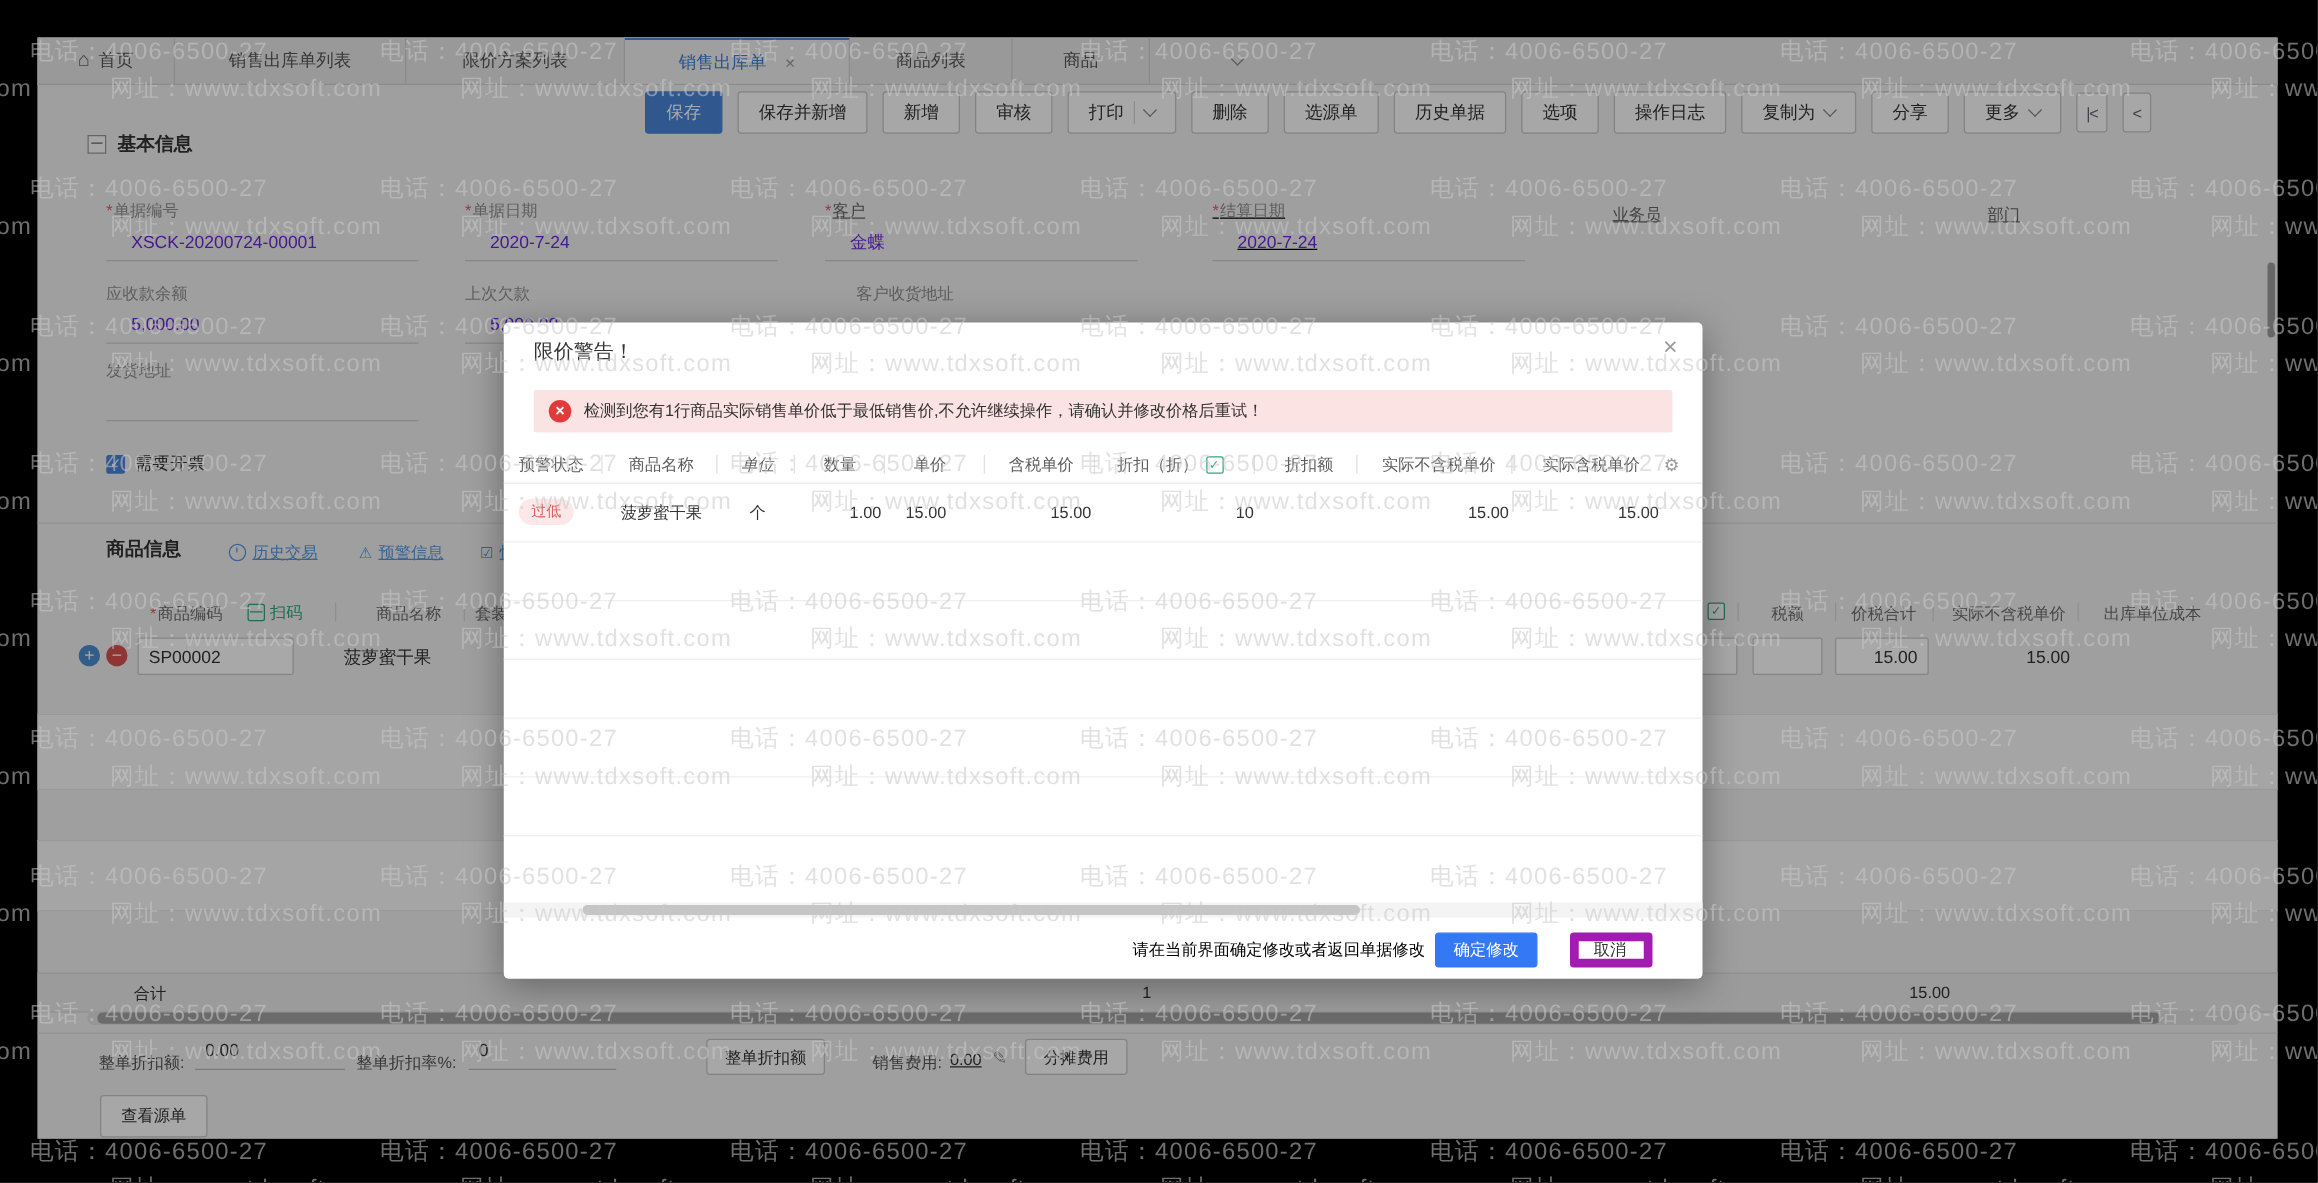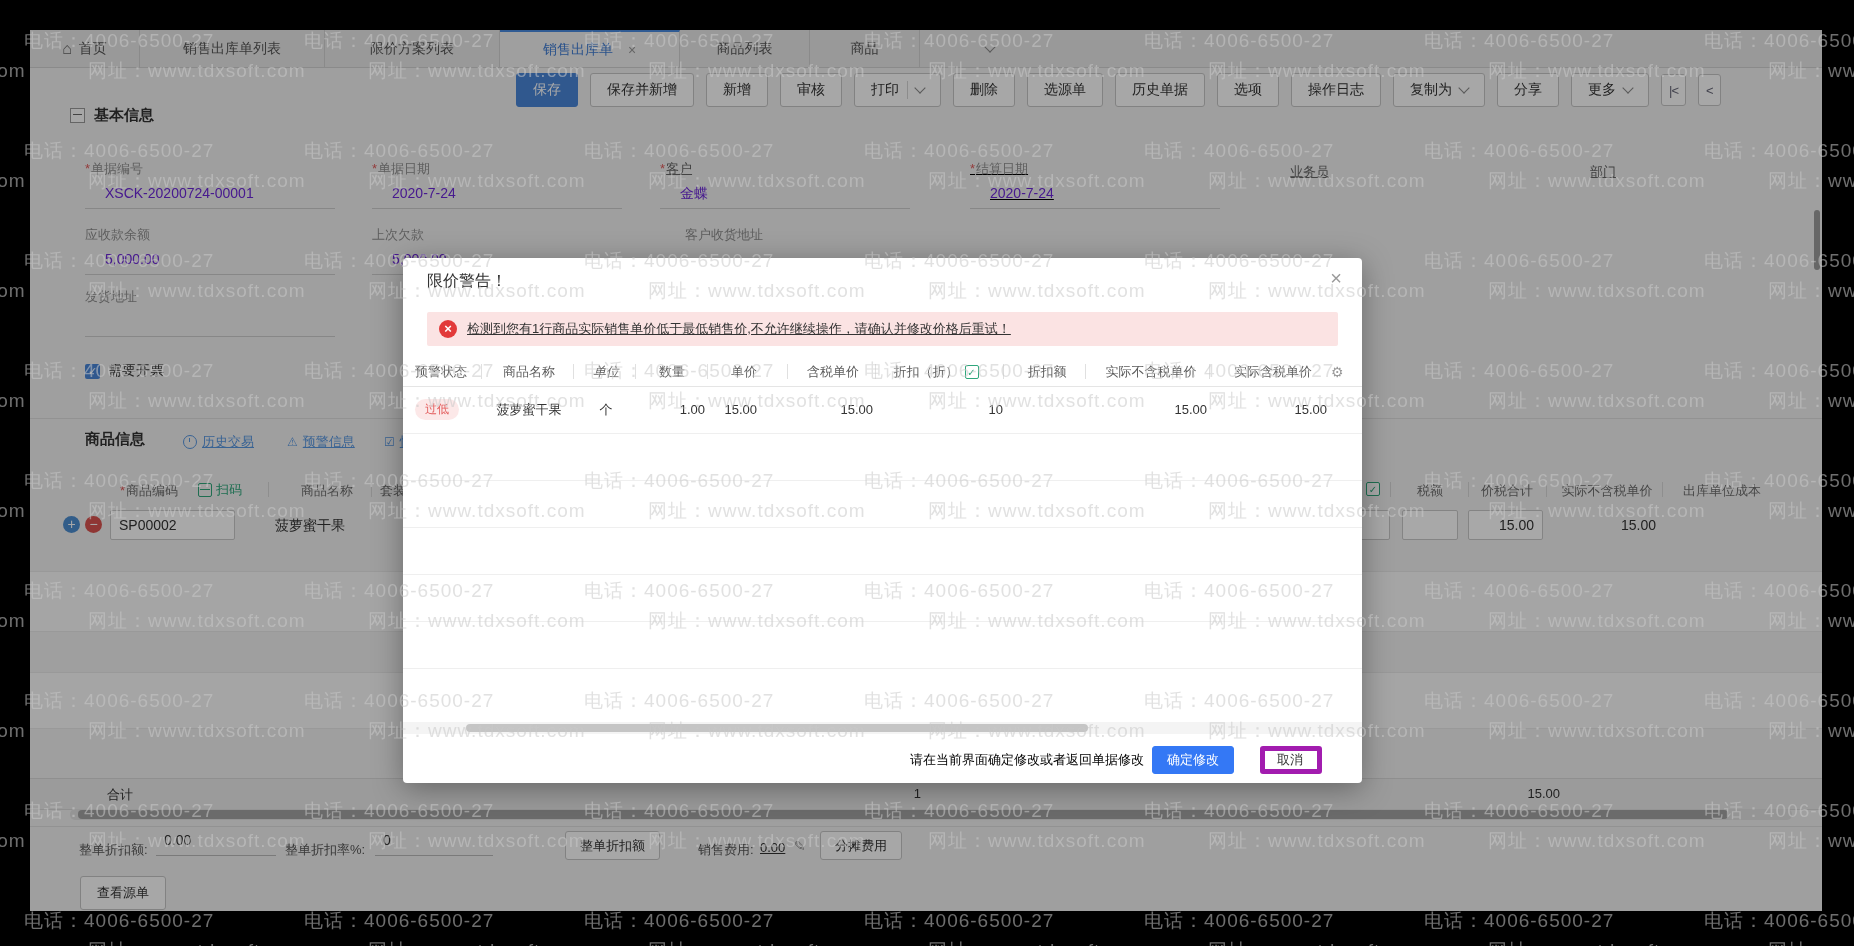--- a/index.html
+++ b/index.html
@@ -81,36 +81,36 @@
   
   .dim{position:absolute;left:30px;top:30px;width:1792px;height:881px;background:rgba(0,0,0,0.34);z-index:40;}
   .modal{position:absolute;left:403px;top:258px;width:959px;height:525px;background:#fff;border-radius:4px;
          box-shadow:0 6px 30px rgba(0,0,0,.35);z-index:50;}
   .m-title{position:absolute;left:24px;top:13px;font-size:16px;color:#333;}
   .m-close{position:absolute;right:20px;top:10px;font-size:20px;color:#9a9a9a;line-height:20px;}
   .m-alert{position:absolute;left:24px;right:24px;top:54px;height:34px;background:#fbe3e3;border-radius:2px;
            display:flex;align-items:center;}
   .err-icon{width:18px;height:18px;border-radius:50%;background:#e23a3a;color:#fff;font-size:13px;font-weight:bold;
             line-height:18px;text-align:center;margin-left:12px;flex:0 0 auto;}
-  .m-alert-text{font-size:13px;color:#333;margin-left:10px;white-space:nowrap;text-decoration:underline;}
+  .m-alert-text{font-size:13px;color:#333;margin-left:10px;white-space:nowrap;}
   .m-col{position:absolute;top:100px;height:28px;line-height:28px;font-size:13px;color:#5c5c5c;text-align:center;white-space:nowrap;}
   .m-sep{position:absolute;top:106px;height:15px;width:1px;background:#e0e0e0;}
   .m-headline{position:absolute;left:0;right:0;top:128px;border-top:1px solid #e5e5e5;}
   .m-cell{position:absolute;top:128px;height:47px;line-height:47px;font-size:13px;color:#333;white-space:nowrap;}
   .m-rowline{position:absolute;left:0;right:0;border-top:1px solid #efefef;}
   .pill{position:absolute;left:12px;top:141px;width:44px;height:21px;background:#fce8e8;color:#e25b5b;
         border-radius:11px;font-size:12px;line-height:21px;text-align:center;}
   .m-scroll-track{position:absolute;left:0;right:0;top:464px;height:12px;background:#f4f4f4;}
   .m-scroll-thumb{position:absolute;left:63px;top:466px;width:622px;height:8px;background:#c5c5c5;border-radius:4px;}
   .m-footer{position:absolute;left:0;right:0;top:484px;height:36px;display:flex;align-items:center;
             justify-content:flex-end;padding-right:40px;}
   .m-hint{font-size:13px;color:#000000;margin-right:8px;white-space:nowrap;}
   .mbtn{height:28px;padding:0 14px;border-radius:3px;font-size:13px;display:flex;align-items:center;box-sizing:border-box;}
   .mbtn.primary{background:#3478f5;color:#fff;border:1px solid #3478f5;}
-  .mbtn.cancel{background:#fff;color:#333;border:5px solid #a21caf;margin-left:26px;padding-left:12px;}
+  .mbtn.cancel{background:#fff;color:#333;border:7px solid #a21caf;margin-left:26px;padding-left:12px;}
   .m-gear{position:absolute;left:928px;top:100px;height:28px;line-height:28px;font-size:14px;color:#999;}
 
   
   .watermark{position:absolute;left:0;top:0;width:1854px;height:946px;z-index:100;pointer-events:none;overflow:hidden;}
   .wm-line{position:absolute;font-size:19px;letter-spacing:1px;color:rgba(200,200,200,0.55);white-space:nowrap;}
 </style>
 </head>
 <body>
 
 <div class="stage">

